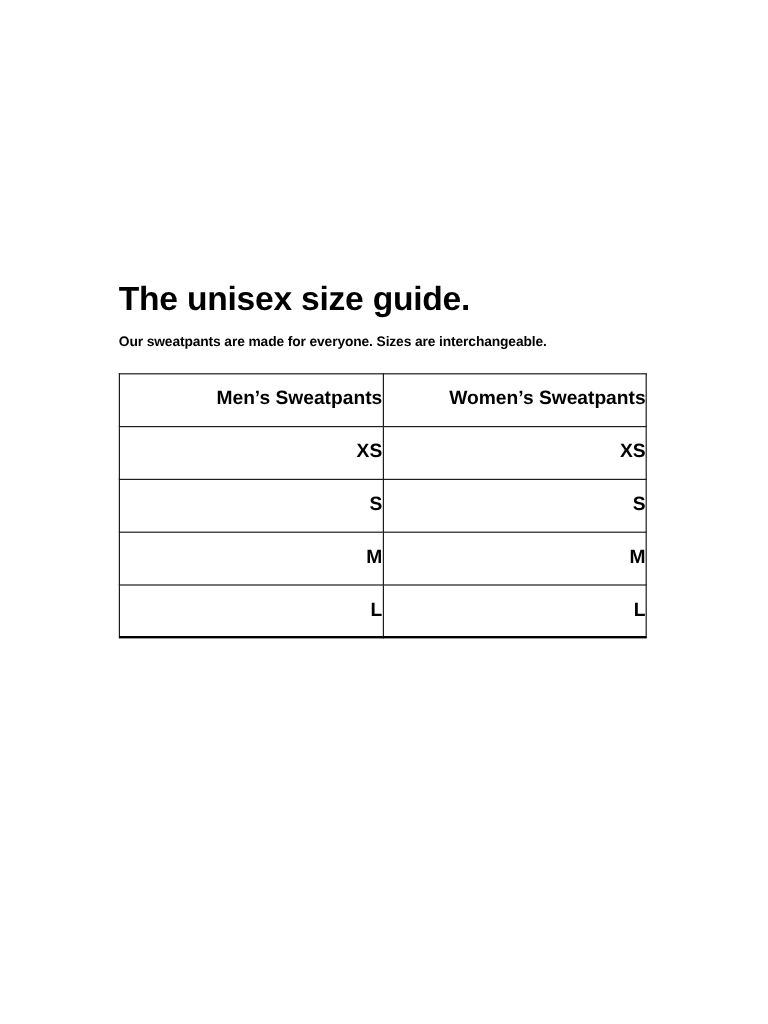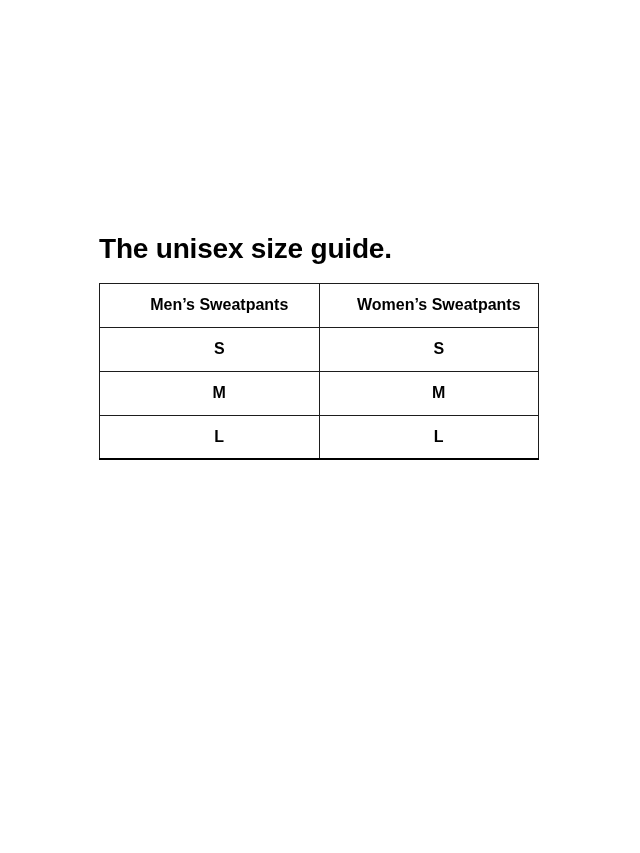--- a/index.html
+++ b/index.html
@@ -46,43 +46,48 @@
     table-layout: fixed;
     border: 1px solid #000000;
     border-bottom-width: 2px;
   }
   table.size-table th,
   table.size-table td {
     width: 50%;
     height: 44px;
     box-sizing: border-box;
     padding: 0 0 0 20px;
-    text-align: center;
+    text-align: right;
     vertical-align: middle;
     font-size: 16px;
     font-weight: 700;
     color: #000000;
     border: 1px solid #1d1d1d;
     background: #ffffff;
   }
 </style>
 </head>
 <body>
 
 <div class="page">
   <div class="content">
     <h1 class="page-title">The unisex size guide.</h1>
+    <p class="page-subtitle">Our sweatpants are made for everyone. Sizes are interchangeable.</p>
     <table class="size-table">
       <thead>
         <tr>
           <th>Men’s Sweatpants</th>
           <th>Women’s Sweatpants</th>
         </tr>
       </thead>
       <tbody id="size-table-body">
+          <tr>
+            <td>XS</td>
+            <td>XS</td>
+          </tr>
           <tr>
             <td>S</td>
             <td>S</td>
           </tr>
           <tr>
             <td>M</td>
             <td>M</td>
           </tr>
           <tr>
             <td>L</td>

